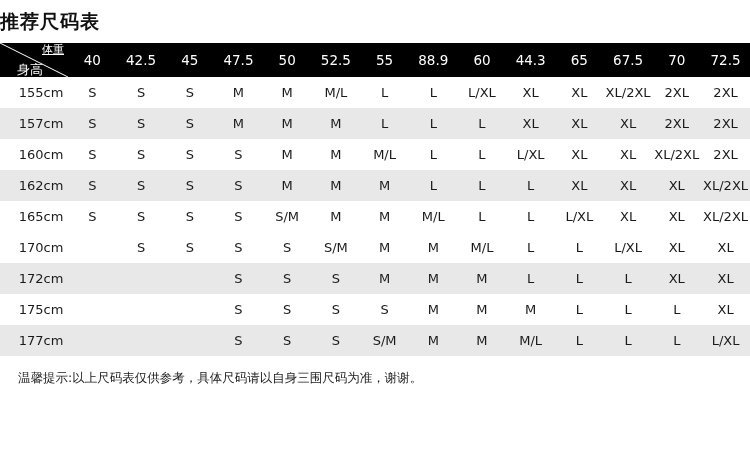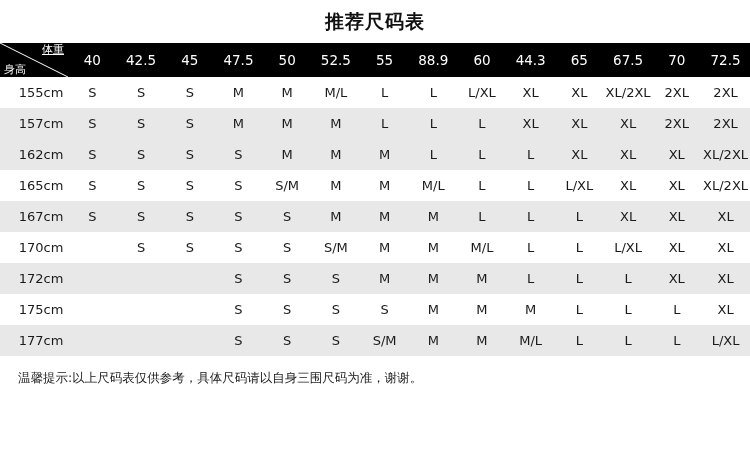--- a/index.html
+++ b/index.html
@@ -14,21 +14,21 @@
     color: #1a1a1a;
     overflow: hidden;
   }
   .page {
     position: relative;
     width: 750px;
     height: 455px;
     box-sizing: border-box;
   }
   .title {
-    text-align: center;
+    text-align: left;
     font-size: 19px;
     font-weight: 700;
     color: #111111;
     padding-top: 9px;
     padding-bottom: 8px;
     letter-spacing: 1px;
   }
   table.size-table {
     width: 750px;
     border-collapse: collapse;
@@ -76,22 +76,22 @@
     top: 1px;
     right: 4px;
     font-size: 11px;
     line-height: 12px;
     color: #ffffff;
     text-decoration: underline;
   }
   .corner-height {
     position: absolute;
     bottom: 1px;
-    left: 4px;
-    font-size: 11px;
+    left: 17px;
+    font-size: 13px;
     line-height: 12px;
     color: #ffffff;
   }
   tbody td.rowhead {
     text-align: center;
     padding-left: 14px;
     font-size: 13px;
     color: #1a1a1a;
   }
   tbody tr.odd {
@@ -170,20 +170,37 @@
         <td>M</td>
         <td>L</td>
         <td>L</td>
         <td>L</td>
         <td>XL</td>
         <td>XL</td>
         <td>XL</td>
         <td>2XL</td>
         <td>2XL</td>
       </tr>
+      <tr class="odd">
+        <td class="rowhead">160cm</td>
+        <td>S</td>
+        <td>S</td>
+        <td>S</td>
+        <td>S</td>
+        <td>M</td>
+        <td>M</td>
+        <td>M/L</td>
+        <td>L</td>
+        <td>L</td>
+        <td>L/XL</td>
+        <td>XL</td>
+        <td>XL</td>
+        <td>XL/2XL</td>
+        <td>2XL</td>
+      </tr>
       <tr class="even">
         <td class="rowhead">162cm</td>
         <td>S</td>
         <td>S</td>
         <td>S</td>
         <td>S</td>
         <td>M</td>
         <td>M</td>
         <td>M</td>
         <td>L</td>
@@ -204,37 +221,20 @@
         <td>M</td>
         <td>M</td>
         <td>M/L</td>
         <td>L</td>
         <td>L</td>
         <td>L/XL</td>
         <td>XL</td>
         <td>XL</td>
         <td>XL/2XL</td>
       </tr>
-      <tr class="even">
-        <td class="rowhead">167cm</td>
-        <td>S</td>
-        <td>S</td>
-        <td>S</td>
-        <td>S</td>
-        <td>S</td>
-        <td>M</td>
-        <td>M</td>
-        <td>M</td>
-        <td>L</td>
-        <td>L</td>
-        <td>L</td>
-        <td>XL</td>
-        <td>XL</td>
-        <td>XL</td>
-      </tr>
       <tr class="odd">
         <td class="rowhead">170cm</td>
         <td></td>
         <td>S</td>
         <td>S</td>
         <td>S</td>
         <td>S</td>
         <td>S/M</td>
         <td>M</td>
         <td>M</td>

